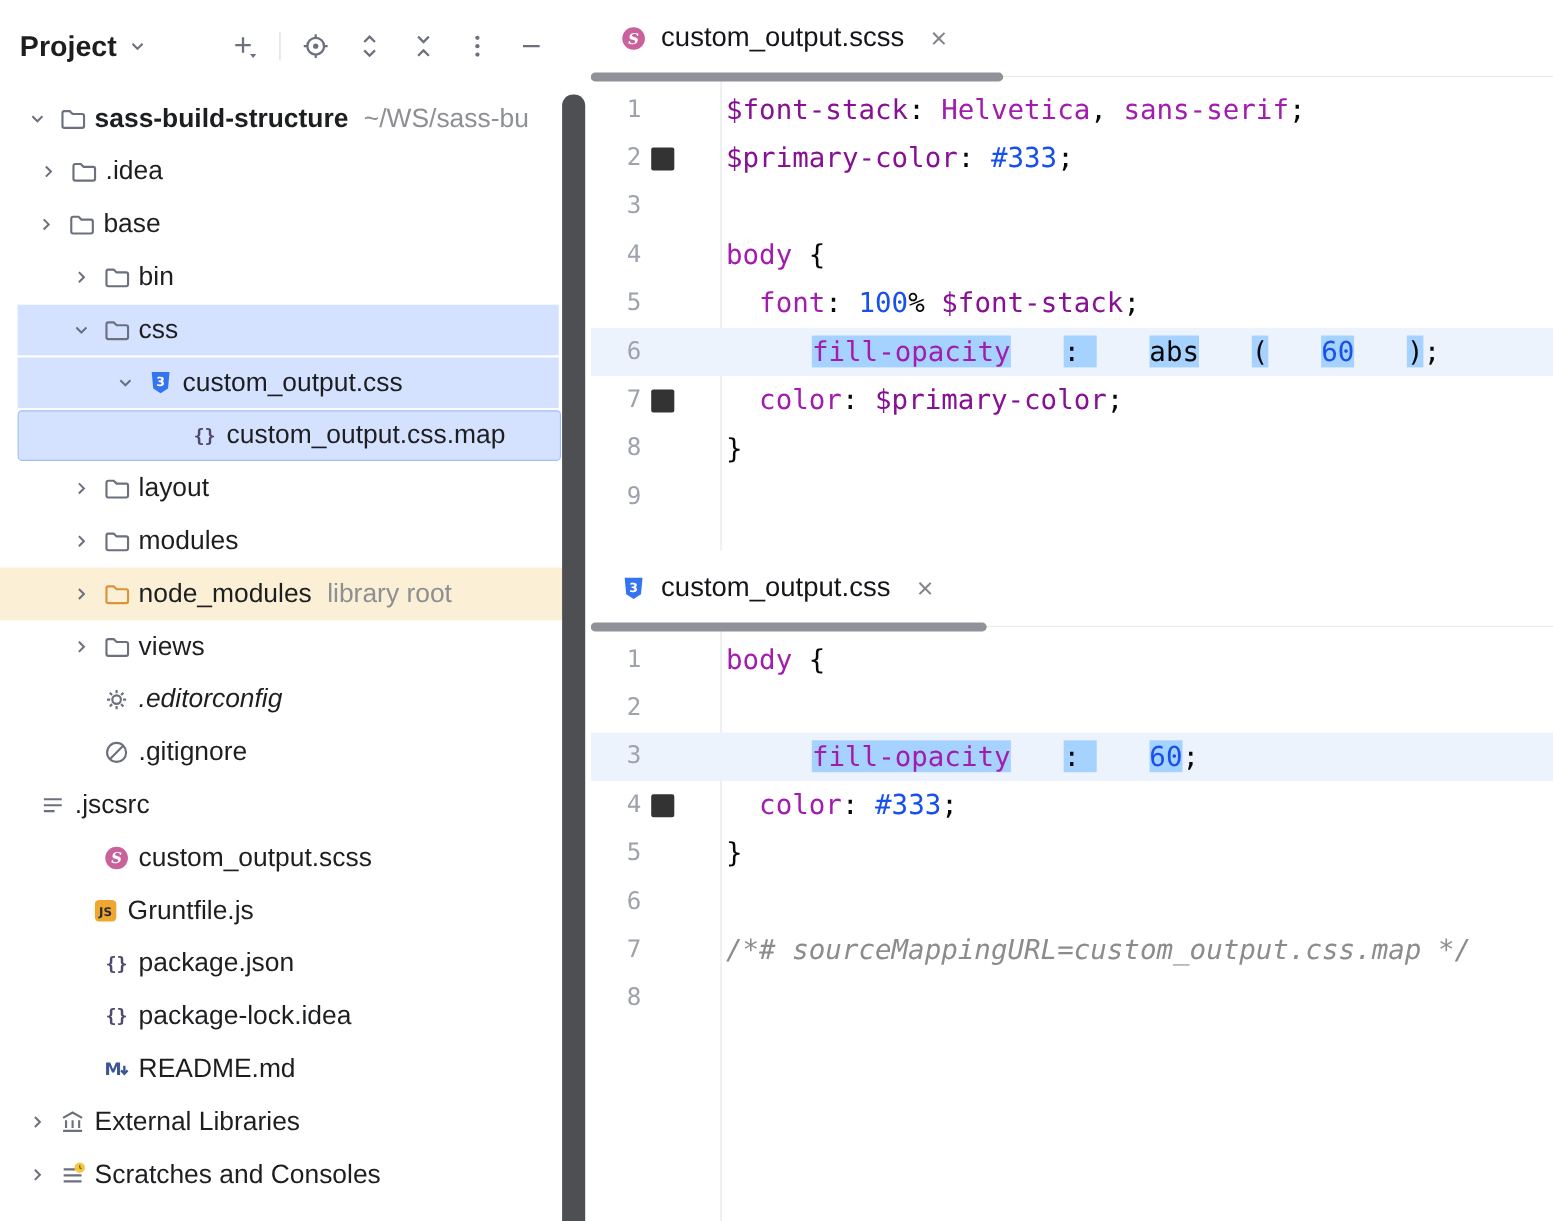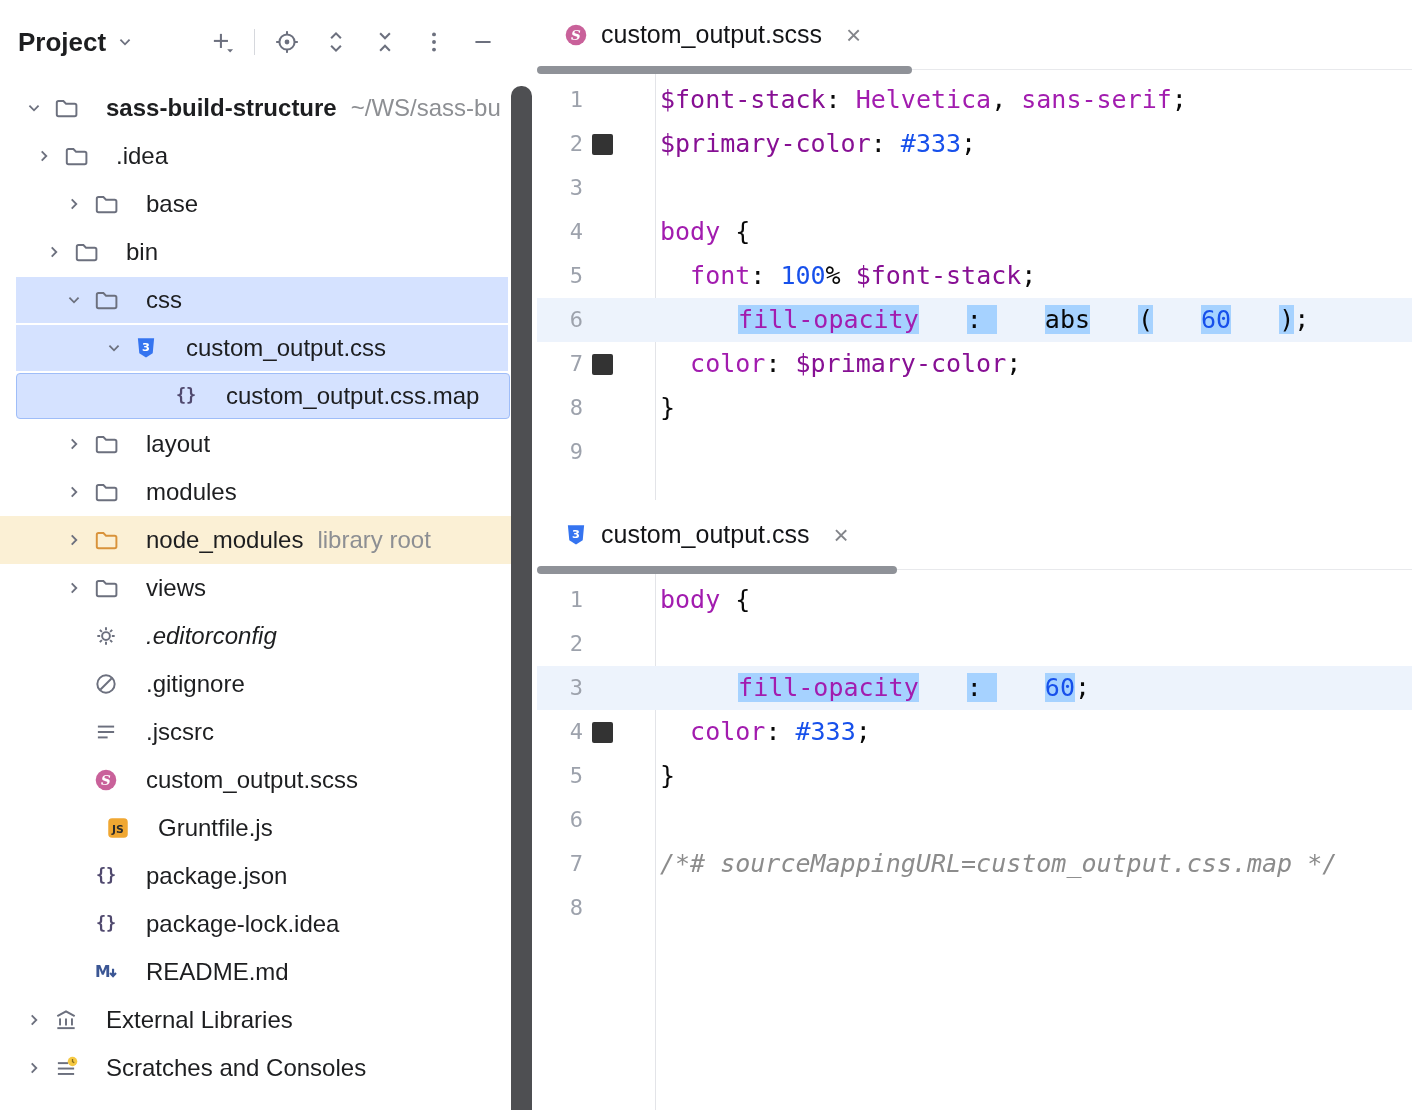--- a/index.html
+++ b/index.html
@@ -15,21 +15,21 @@
   .tbtn { background:none; border:none; width:34px; height:34px; display:flex; align-items:center; justify-content:center; cursor:pointer; }
   .tdiv { width:1px; height:26px; background:#D6D8DD; }
 
   .tree { font-size:24px; color:#1d1e20; height:1026px; }
   .row { height:48px; display:flex; align-items:center; position:relative; cursor:pointer; }
   .row > * { position:relative; z-index:1; }
   .row .hl { position:absolute; z-index:0; left:16px; right:4px; top:1px; bottom:1px; background:#D5E2FF; }
   .hl.library { left:0; right:0; top:0; bottom:0; background:#FBF0D5; }
   .hl.selection-active { border:1.5px solid #9FBDF8; border-radius:4px; right:2px; }
   .slot { width:32px; height:32px; display:flex; align-items:center; justify-content:center; flex:none; }
-  .lab { margin-left:24px; white-space:nowrap; }
+  .lab { margin-left:4px; white-space:nowrap; }
   .lab.bold { font-weight:700; }
   .suf { margin-left:14px; color:#8d8f93; white-space:nowrap; }
 
   
   .splitter { position:absolute; left:511px; top:86px; width:21px; height:1024px;
               background:#4E4F52; border-radius:10px 10px 0 0; cursor:col-resize; }
 
   
   .editors { position:absolute; left:537px; top:0; width:875px; height:1110px; }
   .editor { position:relative; width:100%; overflow:hidden; background:#fff; }
@@ -162,34 +162,34 @@
               <polyline points="9.5,7 14.5,12 9.5,17" fill="none" stroke="#6C707E" stroke-width="2"></polyline>
             </svg>
           </span>
           <span class="slot">
             <svg viewBox="0 0 24 24" width="26" height="26">
               <path d="M3.5 18V7.2c0-.9.7-1.6 1.6-1.6h4.5l2.4 2.4h8c.9 0 1.6.7 1.6 1.6V18c0 .9-.7 1.6-1.6 1.6H5.1c-.9 0-1.6-.7-1.6-1.6z" fill="none" stroke="#6C707E" stroke-width="1.8"></path>
             </svg>
           </span>
           <span class="lab">.idea</span>
         </div>
-        <div class="row" style="padding-left: 58px;">
+        <div class="row" style="padding-left: 26px;">
           <span class="slot">
             <svg viewBox="0 0 24 24" width="22" height="22">
               <polyline points="9.5,7 14.5,12 9.5,17" fill="none" stroke="#6C707E" stroke-width="2"></polyline>
             </svg>
           </span>
           <span class="slot">
             <svg viewBox="0 0 24 24" width="26" height="26">
               <path d="M3.5 18V7.2c0-.9.7-1.6 1.6-1.6h4.5l2.4 2.4h8c.9 0 1.6.7 1.6 1.6V18c0 .9-.7 1.6-1.6 1.6H5.1c-.9 0-1.6-.7-1.6-1.6z" fill="none" stroke="#6C707E" stroke-width="1.8"></path>
             </svg>
           </span>
           <span class="lab">base</span>
         </div>
-        <div class="row" style="padding-left: 38px;">
+        <div class="row" style="padding-left: 58px;">
           <span class="slot">
             <svg viewBox="0 0 24 24" width="22" height="22">
               <polyline points="9.5,7 14.5,12 9.5,17" fill="none" stroke="#6C707E" stroke-width="2"></polyline>
             </svg>
           </span>
           <span class="slot">
             <svg viewBox="0 0 24 24" width="26" height="26">
               <path d="M3.5 18V7.2c0-.9.7-1.6 1.6-1.6h4.5l2.4 2.4h8c.9 0 1.6.7 1.6 1.6V18c0 .9-.7 1.6-1.6 1.6H5.1c-.9 0-1.6-.7-1.6-1.6z" fill="none" stroke="#6C707E" stroke-width="1.8"></path>
             </svg>
           </span>
@@ -305,21 +305,21 @@
           <span class="slot">
             <svg viewBox="0 0 24 24" width="26" height="26">
               <g stroke="#6C707E" stroke-width="1.8" fill="none">
                 <circle cx="12" cy="12" r="8"></circle>
                 <line x1="6.7" y1="17.3" x2="17.3" y2="6.7"></line>
               </g>
             </svg>
           </span>
           <span class="lab">.gitignore</span>
         </div>
-        <div class="row" style="padding-left: 58px;">
+        <div class="row" style="">
           <span class="slot"></span>
           <span class="slot">
             <svg viewBox="0 0 24 24" width="26" height="26">
               <g stroke="#6C707E" stroke-width="1.8">
                 <line x1="4.5" y1="7" x2="19.5" y2="7"></line>
                 <line x1="4.5" y1="12" x2="19.5" y2="12"></line>
                 <line x1="4.5" y1="17" x2="13.5" y2="17"></line>
               </g>
             </svg>
           </span>
@@ -328,21 +328,21 @@
         <div class="row" style="padding-left: 58px;">
           <span class="slot"></span>
           <span class="slot">
             <svg viewBox="0 0 24 24" width="26" height="26">
               <circle cx="12" cy="12" r="9.5" fill="#C9619A"></circle>
               <text x="12" y="16.2" font-size="12.5" font-weight="bold" font-style="italic" fill="#fff" text-anchor="middle" font-family="'DejaVu Serif',serif">S</text>
             </svg>
           </span>
           <span class="lab">custom_output.scss</span>
         </div>
-        <div class="row" style="padding-left: 70px;">
+        <div class="row" style="padding-left: 48px;">
           <span class="slot"></span>
           <span class="slot">
             <svg viewBox="0 0 24 24" width="26" height="26">
               <rect x="3" y="3" width="18" height="18" rx="3.5" fill="#F0A732"></rect>
               <text x="12" y="16.3" font-size="10" font-weight="bold" fill="#2B2B2B" text-anchor="middle" font-family="'DejaVu Sans',sans-serif">JS</text>
             </svg>
           </span>
           <span class="lab">Gruntfile.js</span>
         </div>
         <div class="row" style="padding-left: 58px;">

